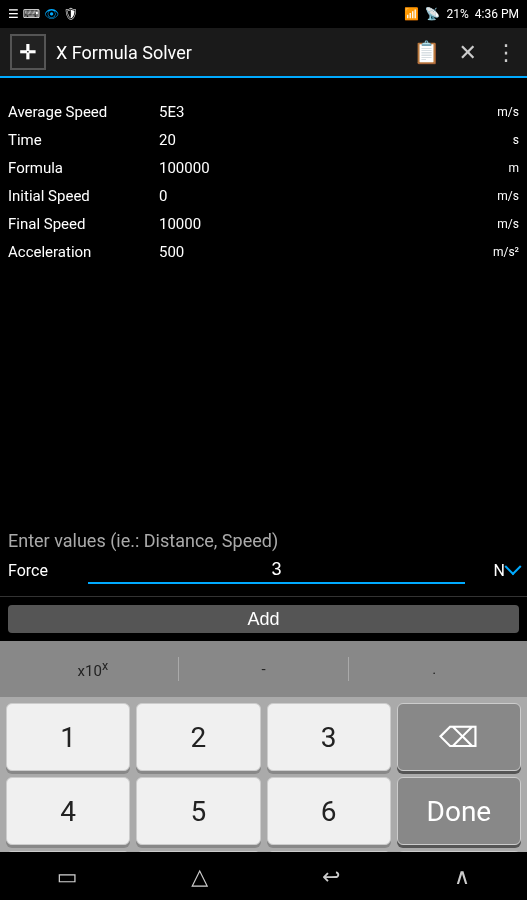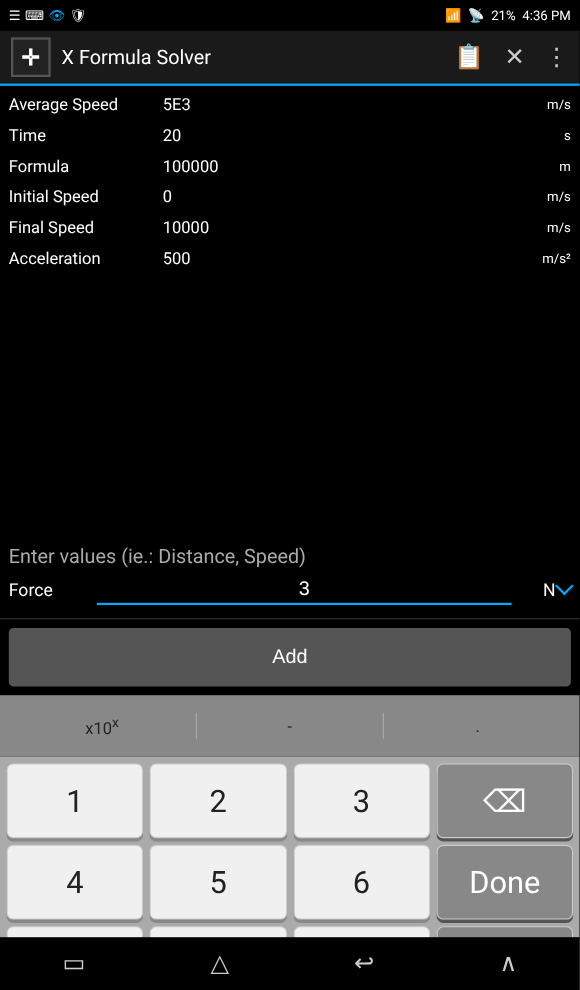--- a/index.html
+++ b/index.html
@@ -53,37 +53,38 @@
       flex: 1;
       font-size: 18px;
       color: #fff;
     }
     .title-icons { display: flex; align-items: center; gap: 18px; }
     .title-icon { font-size: 22px; color: #ccc; cursor: pointer; }
 
     
     .formula-table {
       width: 100%;
-      padding: 3px 8px;
+      padding: 20px 8px;
     }
     .formula-row {
       display: flex;
       align-items: center;
       padding: 5px 0;
       border: none;
     }
     .formula-label {
       flex: 0 0 140px;
       font-size: 15px;
       color: #fff;
     }
     .formula-value {
       flex: 1;
       font-size: 15px;
       color: #fff;
+      margin-left: 11px;
     }
     .formula-unit {
       flex: 0 0 60px;
       font-size: 12px;
       color: #fff;
       text-align: right;
     }
 
     
     #middle-area {
@@ -137,21 +138,21 @@
     }
 
     
     #add-button {
       width: calc(100% - 16px);
       margin: 8px 8px;
       background: #555;
       color: #fff;
       border: none;
       border-radius: 4px;
-      height: 53px;
+      height: 28px;
       font-size: 18px;
       cursor: pointer;
       display: flex;
       align-items: center;
       justify-content: center;
     }
 
     
     #keyboard-top {
       width: 100%;

